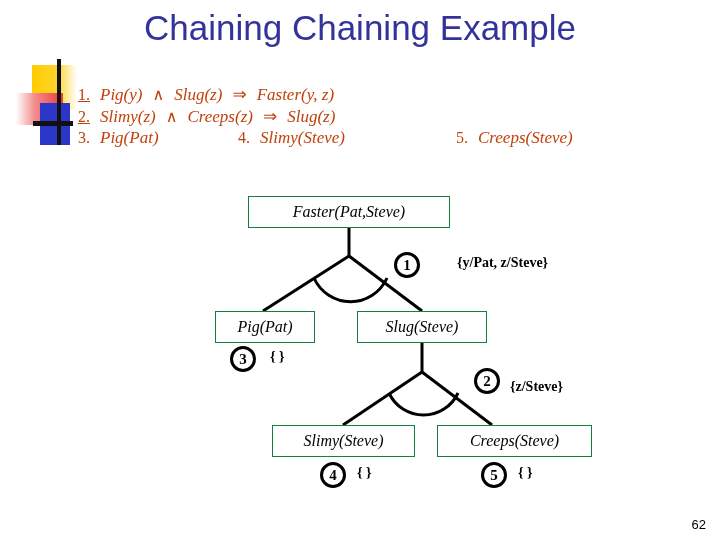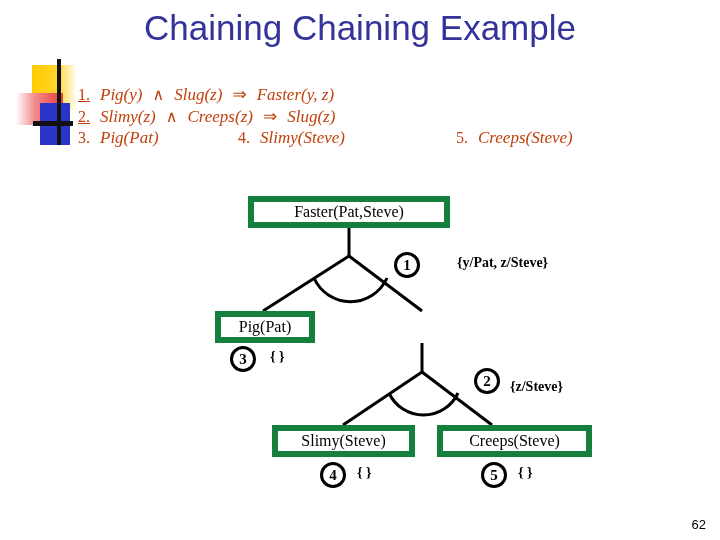--- a/index.html
+++ b/index.html
@@ -73,22 +73,23 @@
   .impl { font-style: normal; font-size: 17px; }
 
   
   #tree {
     position: absolute; left: 0; top: 0; width: 720px; height: 540px;
   }
   #tree-svg { position: absolute; left: 0; top: 0; }
 
   .node {
     position: absolute;
-    border: 6px solid #15803d;
+    border: 1px solid #15803d;
     background: #ffffff;
+    font-style: italic;
     font-size: 16px;
     color: #000000;
     display: flex;
     align-items: center;
     justify-content: center;
     white-space: nowrap;
     box-sizing: border-box;
   }
 
   .rulemark {
@@ -191,20 +192,21 @@
 
     <line x1="422" y1="372" x2="492" y2="425" stroke="#000" stroke-width="3"></line>
 
     <path d="M 389 393 A 38 38 0 0 0 458 393" fill="none" stroke="#000" stroke-width="3"></path>
   </svg>
 
   <div class="node" style="left:248px; top:196px; width:202px; height:32px;">Faster(Pat,Steve)</div>
 
   <div class="node" style="left:215px; top:311px; width:100px; height:32px;">Pig(Pat)</div>
 
+  <div class="node" style="left:357px; top:311px; width:130px; height:32px;">Slug(Steve)</div>
 
   <div class="node" style="left:272px; top:425px; width:143px; height:32px;">Slimy(Steve)</div>
 
   <div class="node" style="left:437px; top:425px; width:155px; height:32px;">Creeps(Steve)</div>
 
   <div class="rulemark" style="left:394px; top:252px;">1</div>
   <div class="subst" style="left:457px; top:255px;">{y/Pat, z/Steve}</div>
 
   <div class="rulemark" style="left:230px; top:346px;">3</div>
   <div class="subst" style="left:270px; top:349px;">{ }</div>

